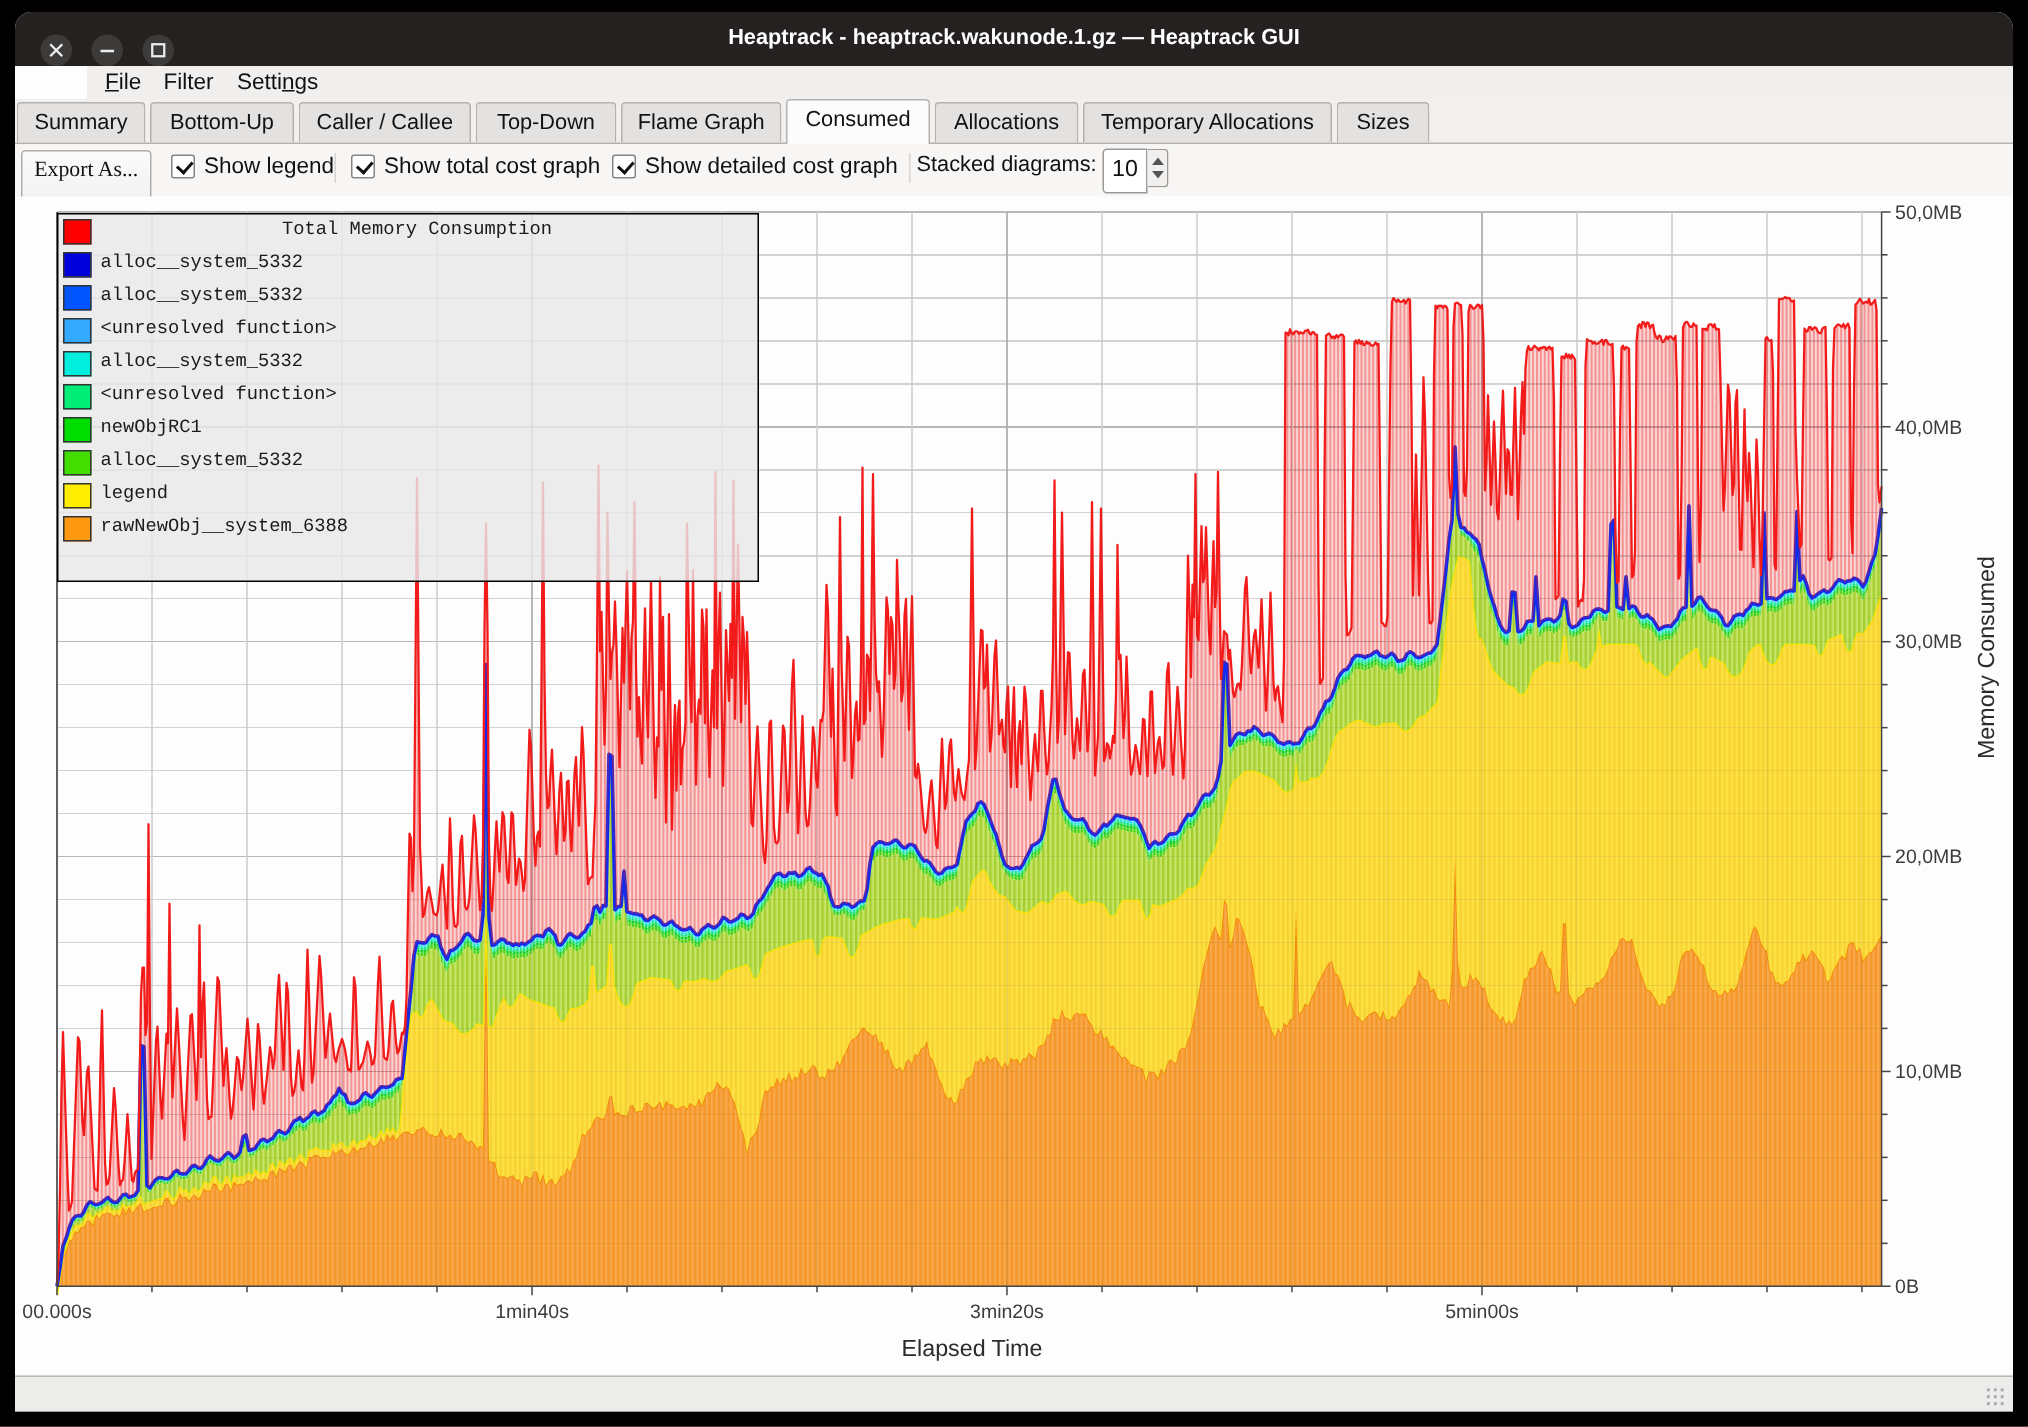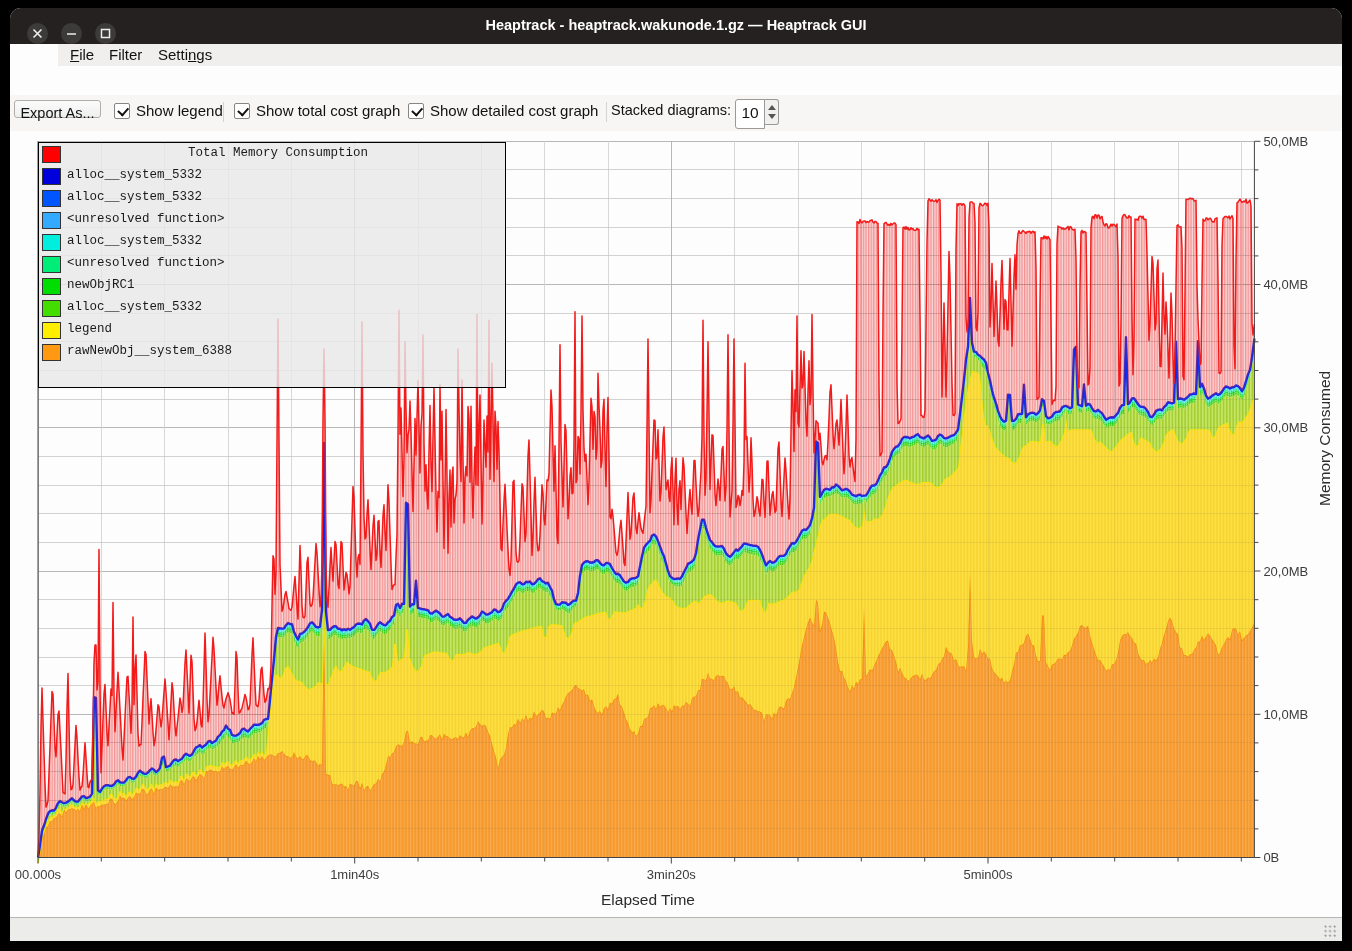--- a/index.html
+++ b/index.html
@@ -6,21 +6,21 @@
 #titlebar { position:absolute; left:0; top:0; width:100%; height:36px; background:#242120; }
 .tbtn { position:absolute; top:15px; width:21px; height:21px; border-radius:50%; background:#3d3b39; color:#eee; text-align:center; }
 #title { position:absolute; left:0; right:0; top:9px; text-align:center; color:#fff; font-size:14.5px; font-weight:bold; }
 #menubar { position:absolute; left:0; top:36px; width:100%; height:22px; background:#f0efee; font-size:15px; color:#111;margin-left:48px; }
 #menubar span { position:absolute; top:2px; }
 #tabrow { position:absolute; left:0; top:58px; width:100%; height:37px; background:#f1f0ef; }
 .tab { position:absolute; top:2px; height:27px; background:#e4e2e0; border:1px solid #b4b2b0; border-bottom:none; border-radius:3px 3px 0 0; font-size:14.5px; color:#121212; text-align:center; line-height:26px; }
 .tab.active { background:#fcfcfc; top:0; height:30px; z-index:3; }
 #tabline { position:absolute; left:0; top:29px; width:100%; height:1px; background:#b4b2b0; z-index:2; }
 #toolbar { position:absolute; left:0; top:87px; width:100%; height:36px; background:#f7f6f5; font-size:15px; color:#111; }
-#export { position:absolute; left:4px; top:5px; width:87px; height:18px; background:linear-gradient(#fbfbfb,#efefee); border:1px solid #b0aeac; border-radius:3px; text-align:center; line-height:24px; font-size:14.5px; }
+#export { position:absolute; left:4px; top:5px; width:87px; height:42px; background:linear-gradient(#fbfbfb,#efefee); border:1px solid #b0aeac; border-radius:3px; text-align:center; line-height:24px; font-size:14.5px;font-family:Liberation Serif, serif; }
 .cb { position:absolute; top:8px; width:16px; height:16px; background:#fff; border:1px solid #878583; border-radius:2px; }
 .cb:after { content:""; position:absolute; left:2.5px; top:2.5px; width:8px; height:4.5px; border-left:2px solid #111; border-bottom:2px solid #111; transform:rotate(-48deg); }
 .cblab { position:absolute; top:7px; }
 .sep { position:absolute; top:7px; width:1px; height:20px; background:#d6d4d2; }
 #spin { position:absolute; left:725px; top:4px; width:30px; height:30px; background:#fff; border:1px solid #9b9997; border-radius:3px 0 0 3px; font-size:15.5px; text-align:center; line-height:25px; }
 #spinb { position:absolute; left:755px; top:4px; width:14px; height:26px; background:#f1f0ef; border:1px solid #9b9997; border-left:none; border-radius:0 3px 3px 0; }
 #spinb i { position:absolute; left:3px; width:0; height:0; border-left:4px solid transparent; border-right:4px solid transparent; }
 #chart { position:absolute; left:0; top:123px; width:1332px; height:786px; background:#fdfdfd; }
 #legend { position:absolute; left:28px; top:11px; width:468px; height:246px; background:rgba(232,232,233,0.82); border:1px solid #000; font-family:"Liberation Mono",monospace; font-size:12.5px; color:#1a1a1a; }
 .lrow { position:relative; height:22px; }
@@ -45,20 +45,32 @@
         </svg></div>
     <div class="tbtn" style="left:85px"><svg width="21" height="21">
           <rect x="6.5" y="6.5" width="8" height="8" fill="none" stroke="#ededed" stroke-width="1.5"></rect>
         </svg></div>
     <div id="title">Heaptrack - heaptrack.wakunode.1.gz — Heaptrack GUI</div>
   </div>
   <div id="menubar">
     <span style="left:12px"><u>F</u>ile</span>
     <span style="left:51px">Filter</span>
     <span style="left:100px">Setti<u>n</u>gs</span>
+  </div>
+  <div id="tabrow">
+    <div id="tabline"></div>
+    <div class="tab" style="left:1px;width:86px">Summary</div>
+    <div class="tab" style="left:90px;width:96px">Bottom-Up</div>
+    <div class="tab" style="left:189px;width:115px">Caller / Callee</div>
+    <div class="tab" style="left:307px;width:94px">Top-Down</div>
+    <div class="tab" style="left:404px;width:107px">Flame Graph</div>
+    <div class="tab active" style="left:514px;width:96px">Consumed</div>
+    <div class="tab" style="left:613px;width:96px">Allocations</div>
+    <div class="tab" style="left:712px;width:166px">Temporary Allocations</div>
+    <div class="tab" style="left:881px;width:62px">Sizes</div>
   </div>
   <div id="toolbar">
     <div id="export">Export As...</div>
     <div class="cb" style="left:104px"></div>
       <div class="cblab" style="left:126px">Show legend</div>
     <div class="sep" style="left:213px"></div>
     <div class="cb" style="left:224px"></div>
       <div class="cblab" style="left:246px">Show total cost graph</div>
     <div class="cb" style="left:398px"></div>
       <div class="cblab" style="left:420px">Show detailed cost graph</div>

